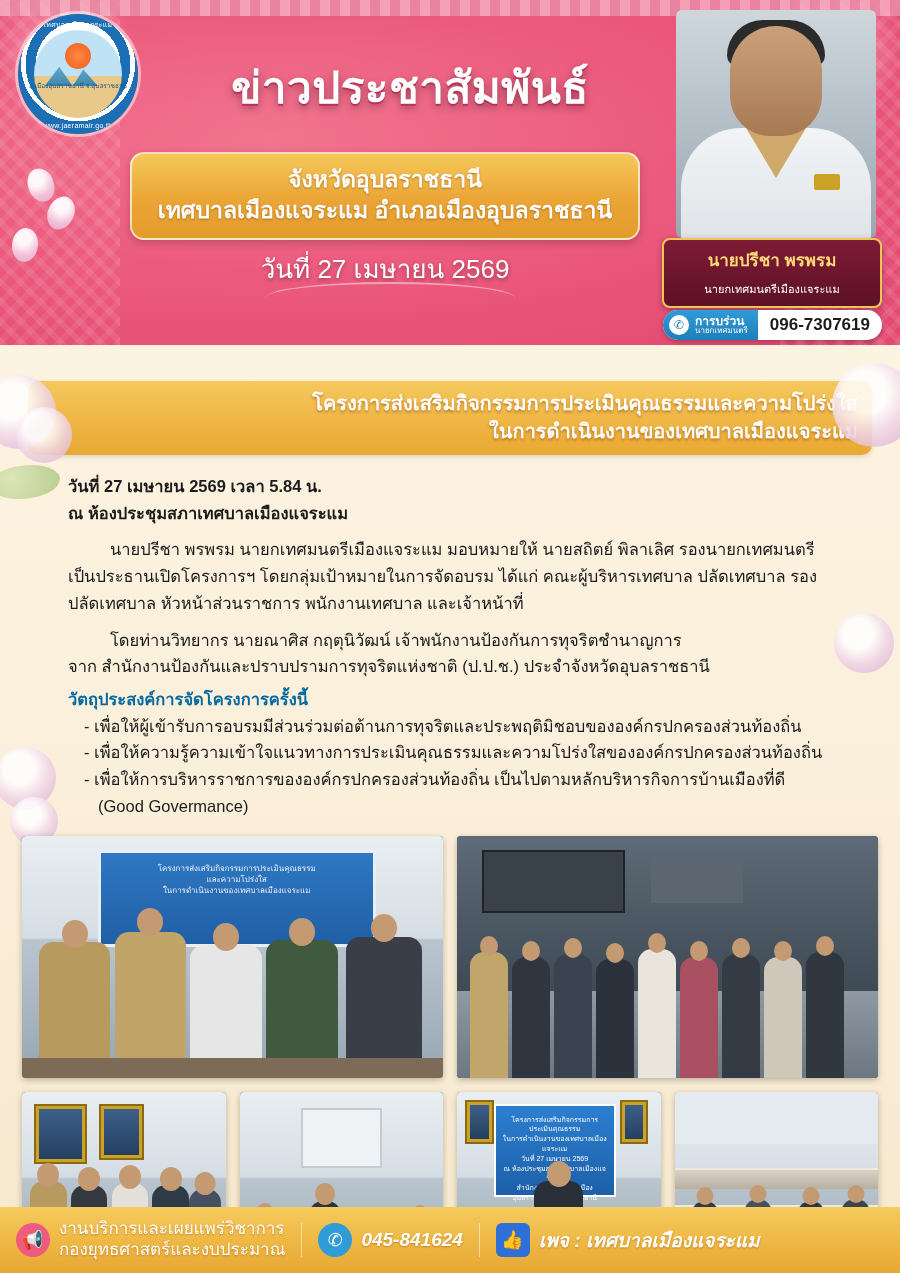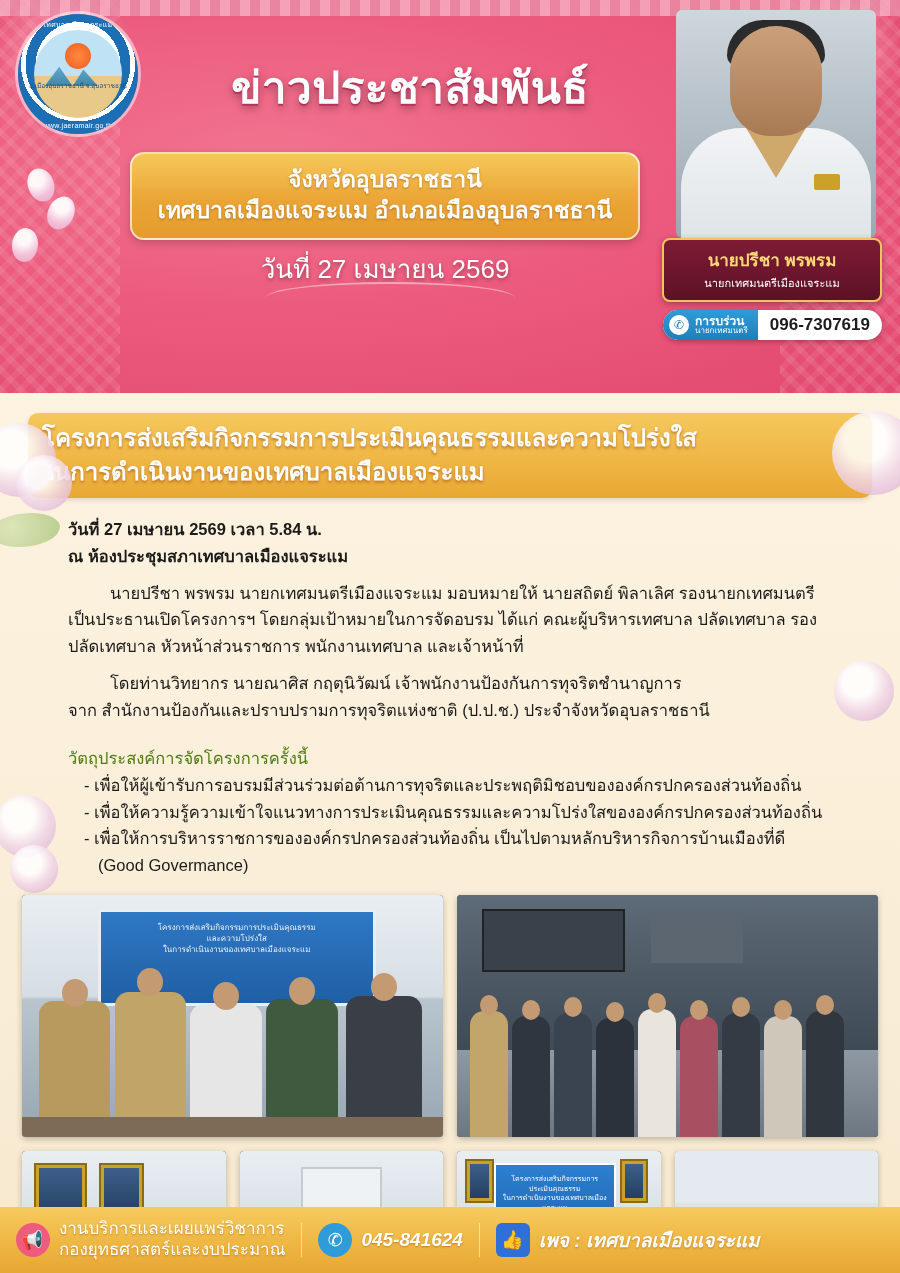--- a/index.html
+++ b/index.html
@@ -10,21 +10,21 @@
   body {
     width: 900px; height: 1273px;
     background: linear-gradient(180deg, #fdf6e4 0%, #fbf0dc 55%, #f7e9cf 100%);
     position: relative;
     overflow: hidden;
   }
 
   
   .header {
     position: relative;
-    height: 393px;
+    height: 345px;
     background: radial-gradient(ellipse at 30% 40%, #f2748f 0%, #ec5b7e 45%, #e2486f 100%);
     overflow: hidden;
   }
   .header-topband {
     position: absolute; top: 0; left: 0; right: 0; height: 16px;
     background: repeating-linear-gradient(90deg,
       #f7b2c4 0px, #f7b2c4 10px, #e98fa9 10px, #e98fa9 20px);
     opacity: .8;
   }
   .hdr-corner {
@@ -146,21 +146,21 @@
   .mayor-nameplate {
     position: absolute; right: 18px; top: 238px;
     width: 220px; padding: 6px 10px 8px;
     border-radius: 8px;
     background: linear-gradient(180deg,#7e1b35,#5d1125);
     border: 2px solid #f0c45a;
     text-align: center;
     box-shadow: 0 2px 6px rgba(0,0,0,.3);
   }
   .mayor-name { color: #ffd978; font-size: 17px; font-weight: bold; }
-  .mayor-role { color: #ffffff; font-size: 11px; margin-top: 1px; font-family: Liberation Mono, monospace; }
+  .mayor-role { color: #ffffff; font-size: 11px; margin-top: 7px; font-family: Liberation Mono, monospace; }
 
   
   .hotline {
     position: absolute; right: 18px; top: 310px;
     display: flex; align-items: center;
     height: 30px;
     border-radius: 16px;
     background: #fff;
     box-shadow: 0 2px 5px rgba(0,0,0,.25);
     overflow: hidden;
@@ -187,44 +187,44 @@
   .fl-petal {
     position: absolute; width: 26px; height: 34px; border-radius: 50% 50% 50% 50%;
     background: radial-gradient(circle at 40% 30%, #fff 0 25%, #f3c7de 60%, #e8a8c9 100%);
     opacity: .95;
   }
 
   
   .content { position: relative; padding: 16px 0 0; }
 
   .title-band {
-    margin: 4px 28px 0;
+    margin: 20px 28px 0;
     padding: 8px 14px 10px;
     border-radius: 10px;
     background: linear-gradient(180deg,#f5c85c 0%, #efb645 55%, #e9a833 100%);
-    text-align: left;
+    text-align: right;
     color: #fff;
-    font-size: 24px; font-weight: bold; line-height: 1.4;
+    font-size: 20px; font-weight: bold; line-height: 1.4;
     text-shadow: 0 2px 3px rgba(150,70,10,.55);
     box-shadow: 0 2px 5px rgba(0,0,0,.12);
   }
   .title-band .line2 {
     display: block;
   }
 
   .body-text {
     margin: 18px 60px 0 68px;
     color: #1b1b1b;
     font-size: 16.5px;
     line-height: 1.62;
   }
   .body-text .bold { font-weight: bold; }
   .body-text .indent { text-indent: 42px; display: block; margin-top: 10px; }
   .objective-head {
-    color: #4d7c0f; font-weight: normal; margin-top: 22px;
+    color: #0369a1; font-weight: bold; margin-top: 6px;
   }
   .bullet { display: block; padding-left: 16px; }
   .bullet-sub { display: block; padding-left: 30px; }
 
   
   .photo-grid-top {
     display: flex; gap: 14px;
     margin: 16px 22px 0 22px;
   }
   .ph {

